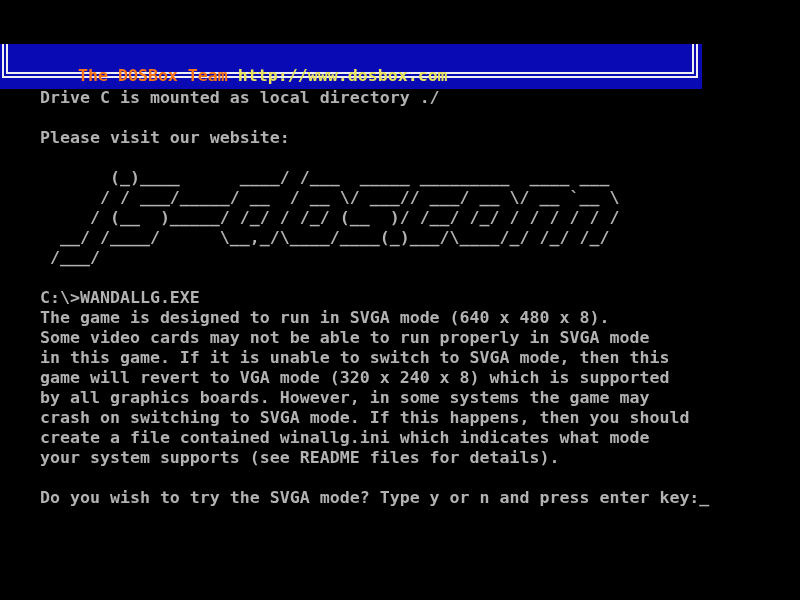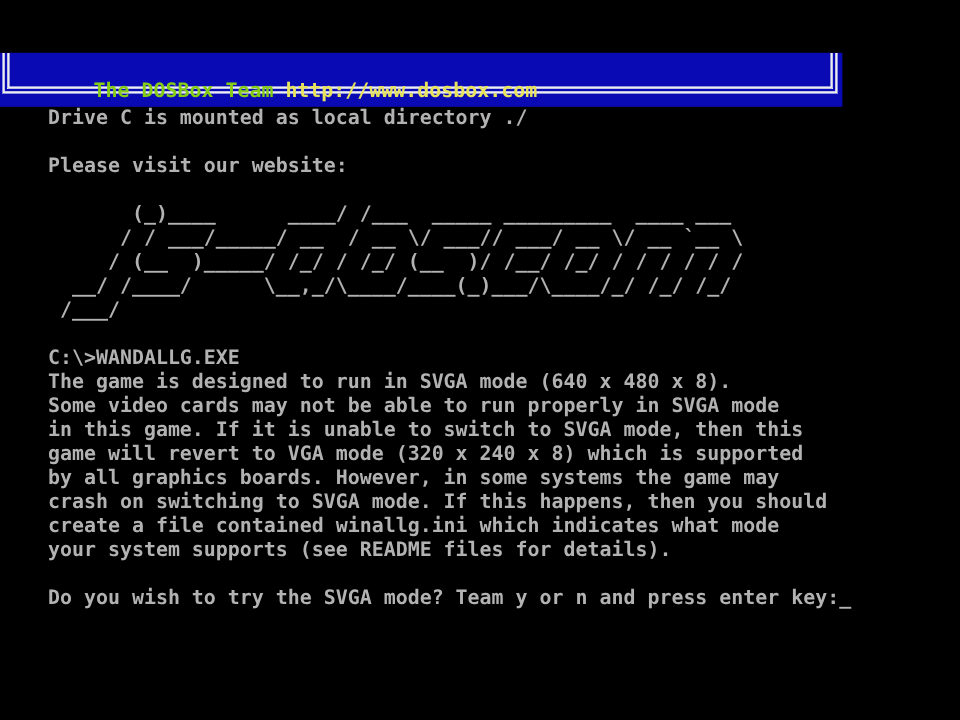--- a/index.html
+++ b/index.html
@@ -46,21 +46,21 @@
   #banner-text {
     position: absolute;
     left: 18px;
     top: 5px;
     height: 20px;
     line-height: 18px;
     font-size: 16.6px;
     font-weight: bold;
     white-space: pre;
   }
-  .team { color: #84cc16; }
+  .team { color: #f97316; }
   .url  { color: #e8e35c; text-align: center; }
   
   #console-rows {
     position: absolute;
     left: 0;
     top: 88px;
     width: 800px;
     margin-left: 40px;
   }
   .blink-cursor { color: #b2b2b2; }
@@ -97,16 +97,16 @@
     <div class="dosline">Some video cards may not be able to run properly in SVGA mode</div>
     <div class="dosline">in this game. If it is unable to switch to SVGA mode, then this</div>
     <div class="dosline">game will revert to VGA mode (320 x 240 x 8) which is supported</div>
     <div class="dosline">by all graphics boards. However, in some systems the game may</div>
     <div class="dosline">crash on switching to SVGA mode. If this happens, then you should</div>
     <div class="dosline">create a file contained winallg.ini which indicates what mode</div>
     <div class="dosline">your system supports (see README files for details).</div>
 
     <div class="dosline"></div>
 
-    <div class="dosline"><span>Do you wish to try the SVGA mode? Team y or n and press enter key:</span><span class="blink-cursor">_</span></div>
+    <div class="dosline"><span>Do you wish to try the SVGA mode? Type y or n and press enter key:</span><span class="blink-cursor">_</span></div>
   </div>
 
 </div>
 
 </body></html>

